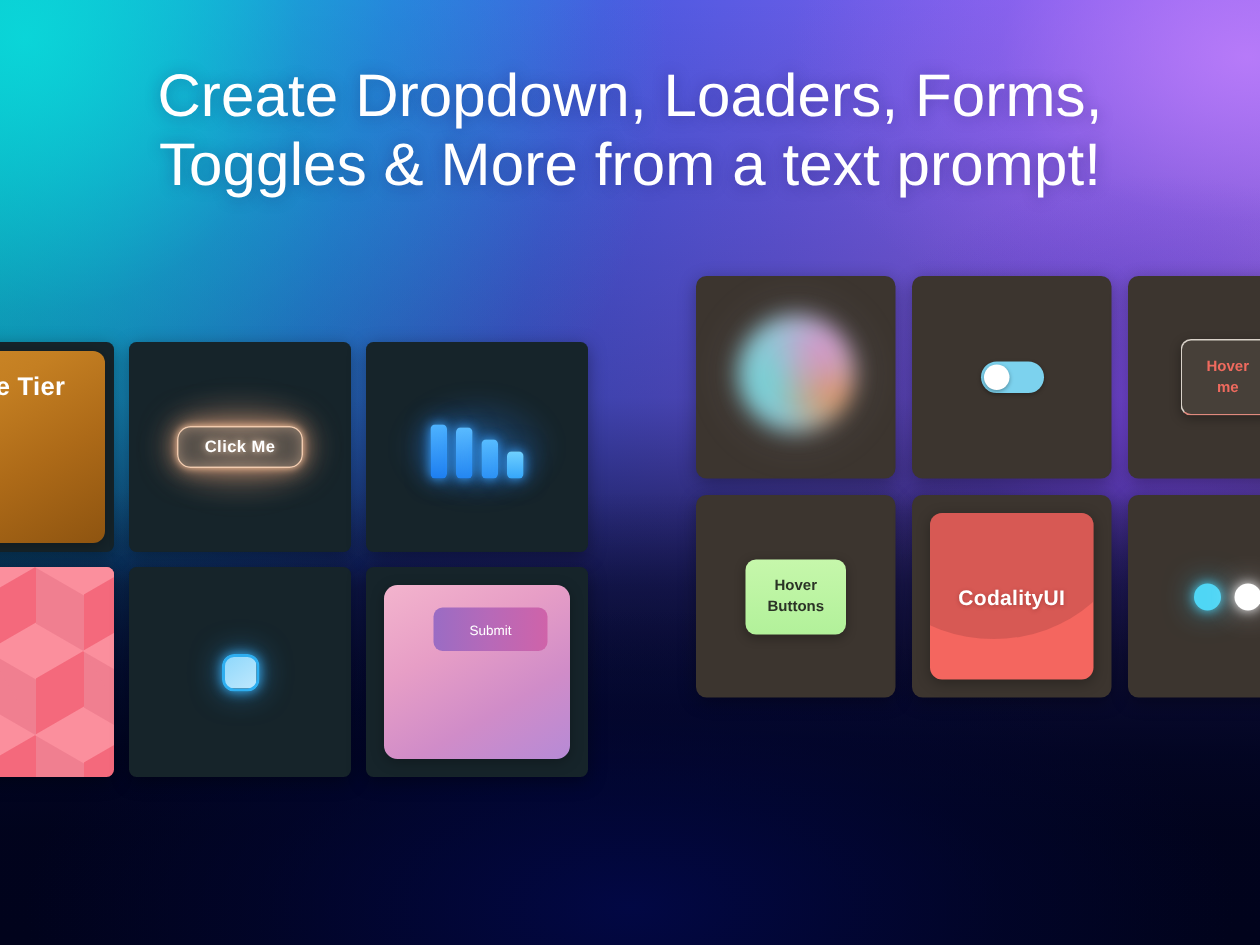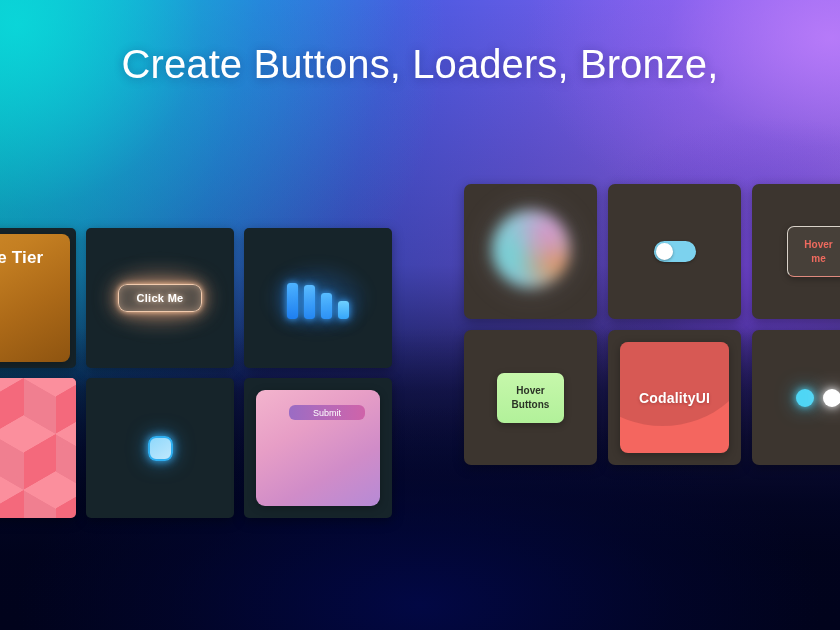--- a/index.html
+++ b/index.html
@@ -186,21 +186,21 @@
   }
   .form-input {
     height:22px; border-radius:6px;
     background:linear-gradient(90deg,#a35a9e 0%,#c2549a 55%,#d65a96 100%);
     display:flex; align-items:center;
     padding-left:9px;
     color:#ffffff; font-size:9px; letter-spacing:0.1px;
     box-shadow:inset 0 1px 2px rgba(255,255,255,0.14);
   }
   .form-submit {
-    height:15px; margin:3px 4px 0 22px; border-radius:6px;
+    height:29px; margin:3px 4px 0 22px; border-radius:6px;
     background:linear-gradient(90deg,#9a6cc4 0%,#b769b8 50%,#cf63a9 100%);
     display:flex; align-items:center; justify-content:center;
     color:#ffffff; font-size:9px;
   }
 
   
   .orb-wrap { position:absolute; inset:0; }
   .orb {
     position:absolute; left:50%; top:48%; transform:translate(-50%,-50%);
     width:78px; height:78px; border-radius:50%;
@@ -297,21 +297,22 @@
 <div id="bg">
   <div class="layer bg-base"></div>
   <div class="layer bg-glow-tl"></div>
   <div class="layer bg-glow-tr"></div>
   <div class="layer bg-glow-mr"></div>
   <div class="layer bg-dark-bottom"></div>
   <div class="layer bg-navy-mid"></div>
 </div>
 
 <h1 id="heading">
-  <span class="ln ln1">Create Buttons, Loaders, Bronze,</span>
+  <span class="ln ln1">Create Dropdown, Loaders, Forms,</span>
+  <span class="ln ln2">Toggles &amp; More from a text prompt!</span>
 </h1>
 
 <div class="group" id="left-group">
 
   <div class="card card-dark">
     <div class="bronze-inner">
       <div class="bronze-title">Bronze Tier</div>
       <div class="bronze-sub">Hover me</div>
     </div>
   </div>

